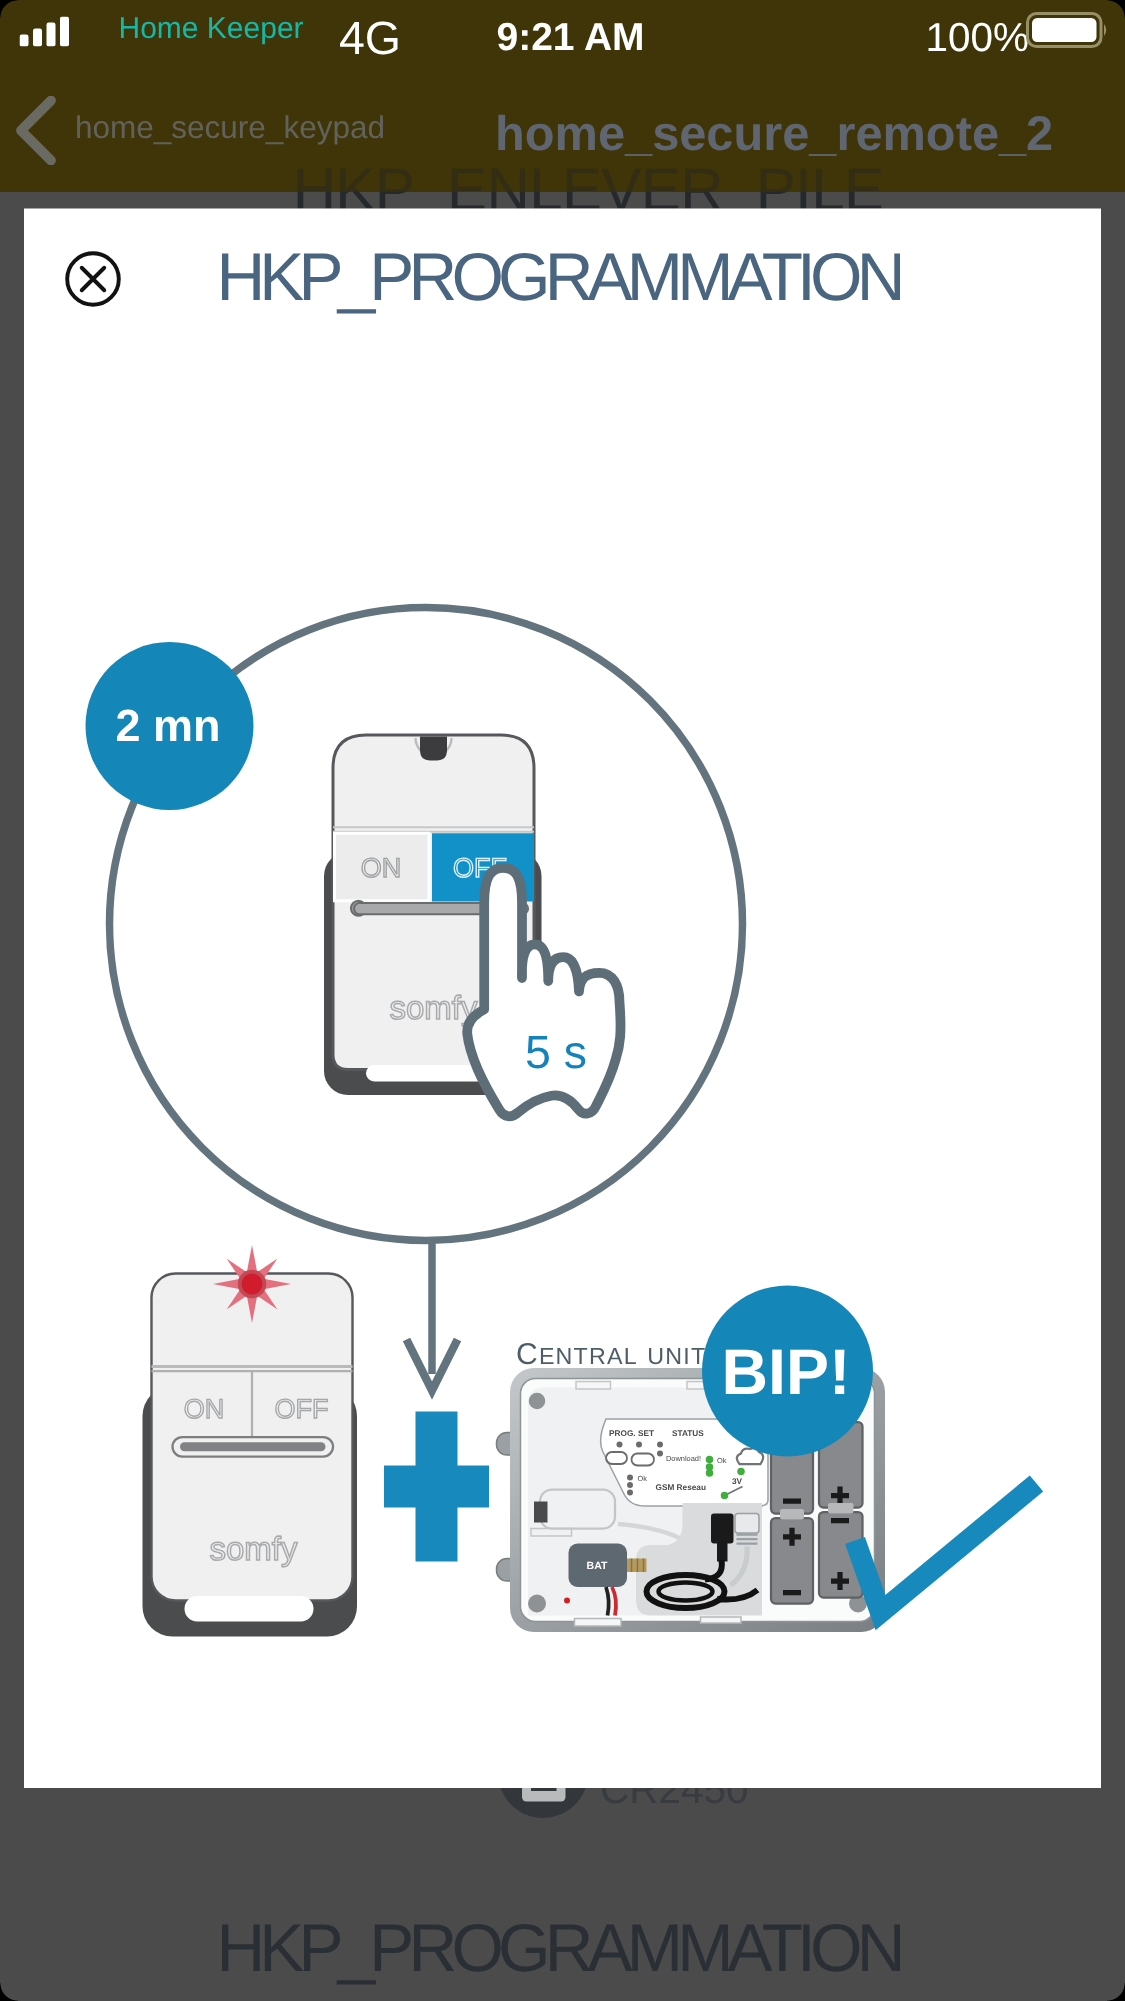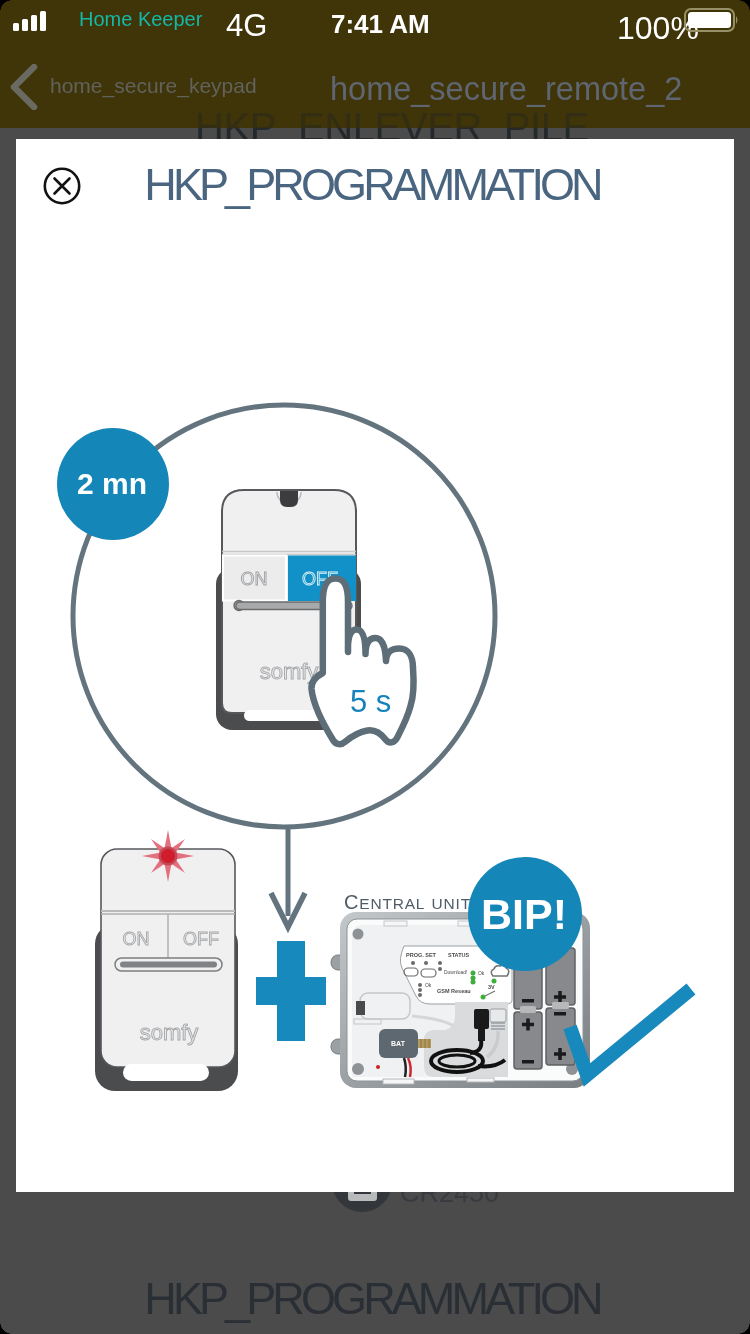--- a/index.html
+++ b/index.html
@@ -16,37 +16,37 @@
   <rect x="0" y="12" width="6" height="8" rx="1.5" fill="#fff"></rect>
   <rect x="9" y="8" width="6" height="12" rx="1.5" fill="#fff"></rect>
   <rect x="18" y="4" width="6" height="16" rx="1.5" fill="#fff"></rect>
   <rect x="27" y="0" width="6" height="20" rx="1.5" fill="#fff"></rect>
 </svg>
 
 <div class="abs" style="left:51px;top:8px;font-size:20px;color:#14b8a6;margin-left:28px;">Home Keeper</div>
 
 <div class="abs" style="left:226px;top:8px;font-size:31px;color:#fff;">4G</div>
 
-<div class="abs" style="left:331px;top:9px;font-size:26px;font-weight:bold;color:#fff;">7:41 AM</div>
-
-<div class="abs" style="left:617px;top:10px;font-size:32px;color:#fff;">100%</div>
+<div class="abs" style="left:331px;top:9px;font-size:26px;font-weight:bold;color:#fff;">9:21 AM</div>
+
+<div class="abs" style="left:617px;top:10px;font-size:27px;color:#fff;">100%</div>
 
 <svg class="abs" style="left:684px;top:8px;" width="56" height="24" viewBox="0 0 56 24">
   <rect x="1" y="1" width="49" height="22" rx="6" fill="none" stroke="#978f66" stroke-width="2"></rect>
   <rect x="4" y="4" width="43" height="16" rx="3.5" fill="#fff"></rect>
   <path d="M52,8 Q55,12 52,16 Z" fill="#978f66"></path>
 </svg>
 
 <svg class="abs" style="left:8px;top:64px;" width="30" height="46" viewBox="0 0 30 46">
   <path d="M26,3 L6,23 L26,43" fill="none" stroke="#6a6a63" stroke-width="6.5" stroke-linecap="round" stroke-linejoin="round"></path>
 </svg>
 
 <div class="abs" style="left:50px;top:74px;font-size:21px;color:#62625c;">home_secure_keypad</div>
 
-<div class="abs" style="left:330px;top:71px;font-size:32.5px;font-weight:normal;color:#5f6571;">home_secure_remote_2</div>
+<div class="abs" style="left:330px;top:71px;font-size:32.5px;font-weight:bold;color:#5f6571;">home_secure_remote_2</div>
 
 <div class="abs" style="left:17px;top:105px;width:750px;height:23px;overflow:hidden;">
   <div style="text-align:center;font-size:40px;letter-spacing:-0.4px;color:#332d13;">HKP_ENLEVER_PILE</div>
 </div>
 <div class="abs" style="left:17px;top:128px;width:750px;height:11px;overflow:hidden;">
   <div style="margin-top:-23px;text-align:center;font-size:40px;letter-spacing:-0.4px;color:#25292c;">HKP_ENLEVER_PILE</div>
 </div>
 
 <svg class="abs" style="left:332px;top:1152px;" width="60" height="60" viewBox="0 0 60 60">
   <circle cx="30" cy="30" r="30" fill="#33373b"></circle>

